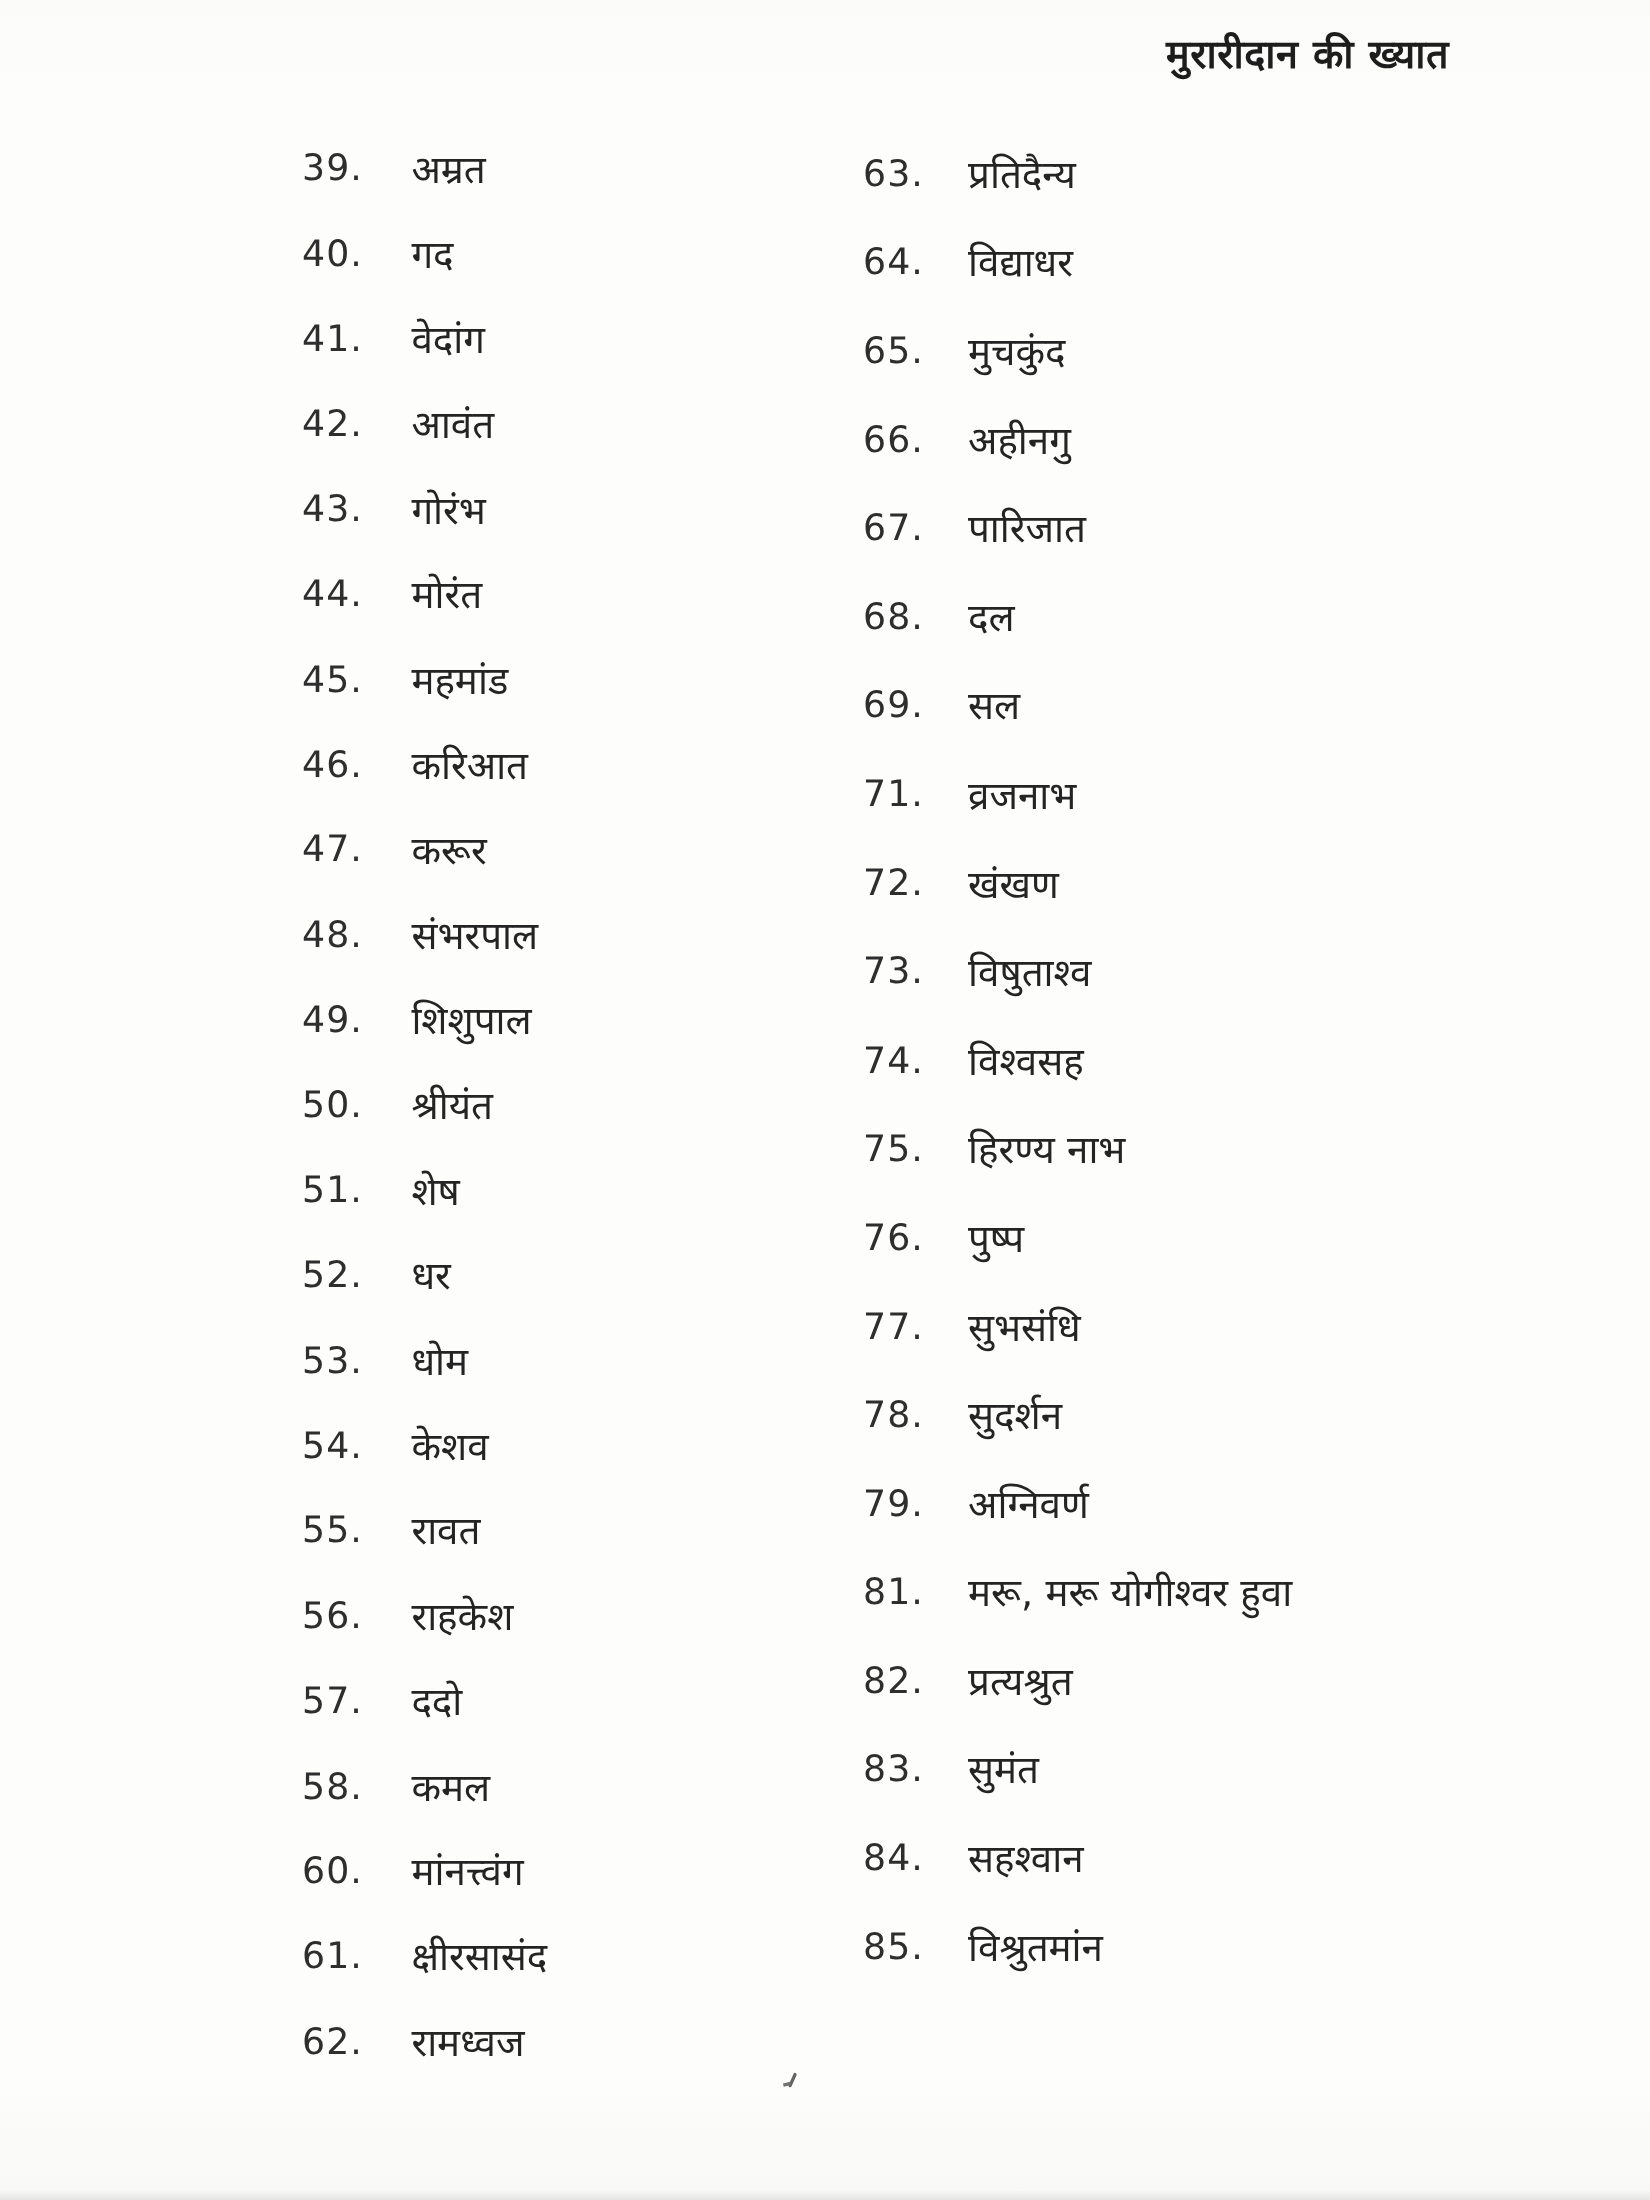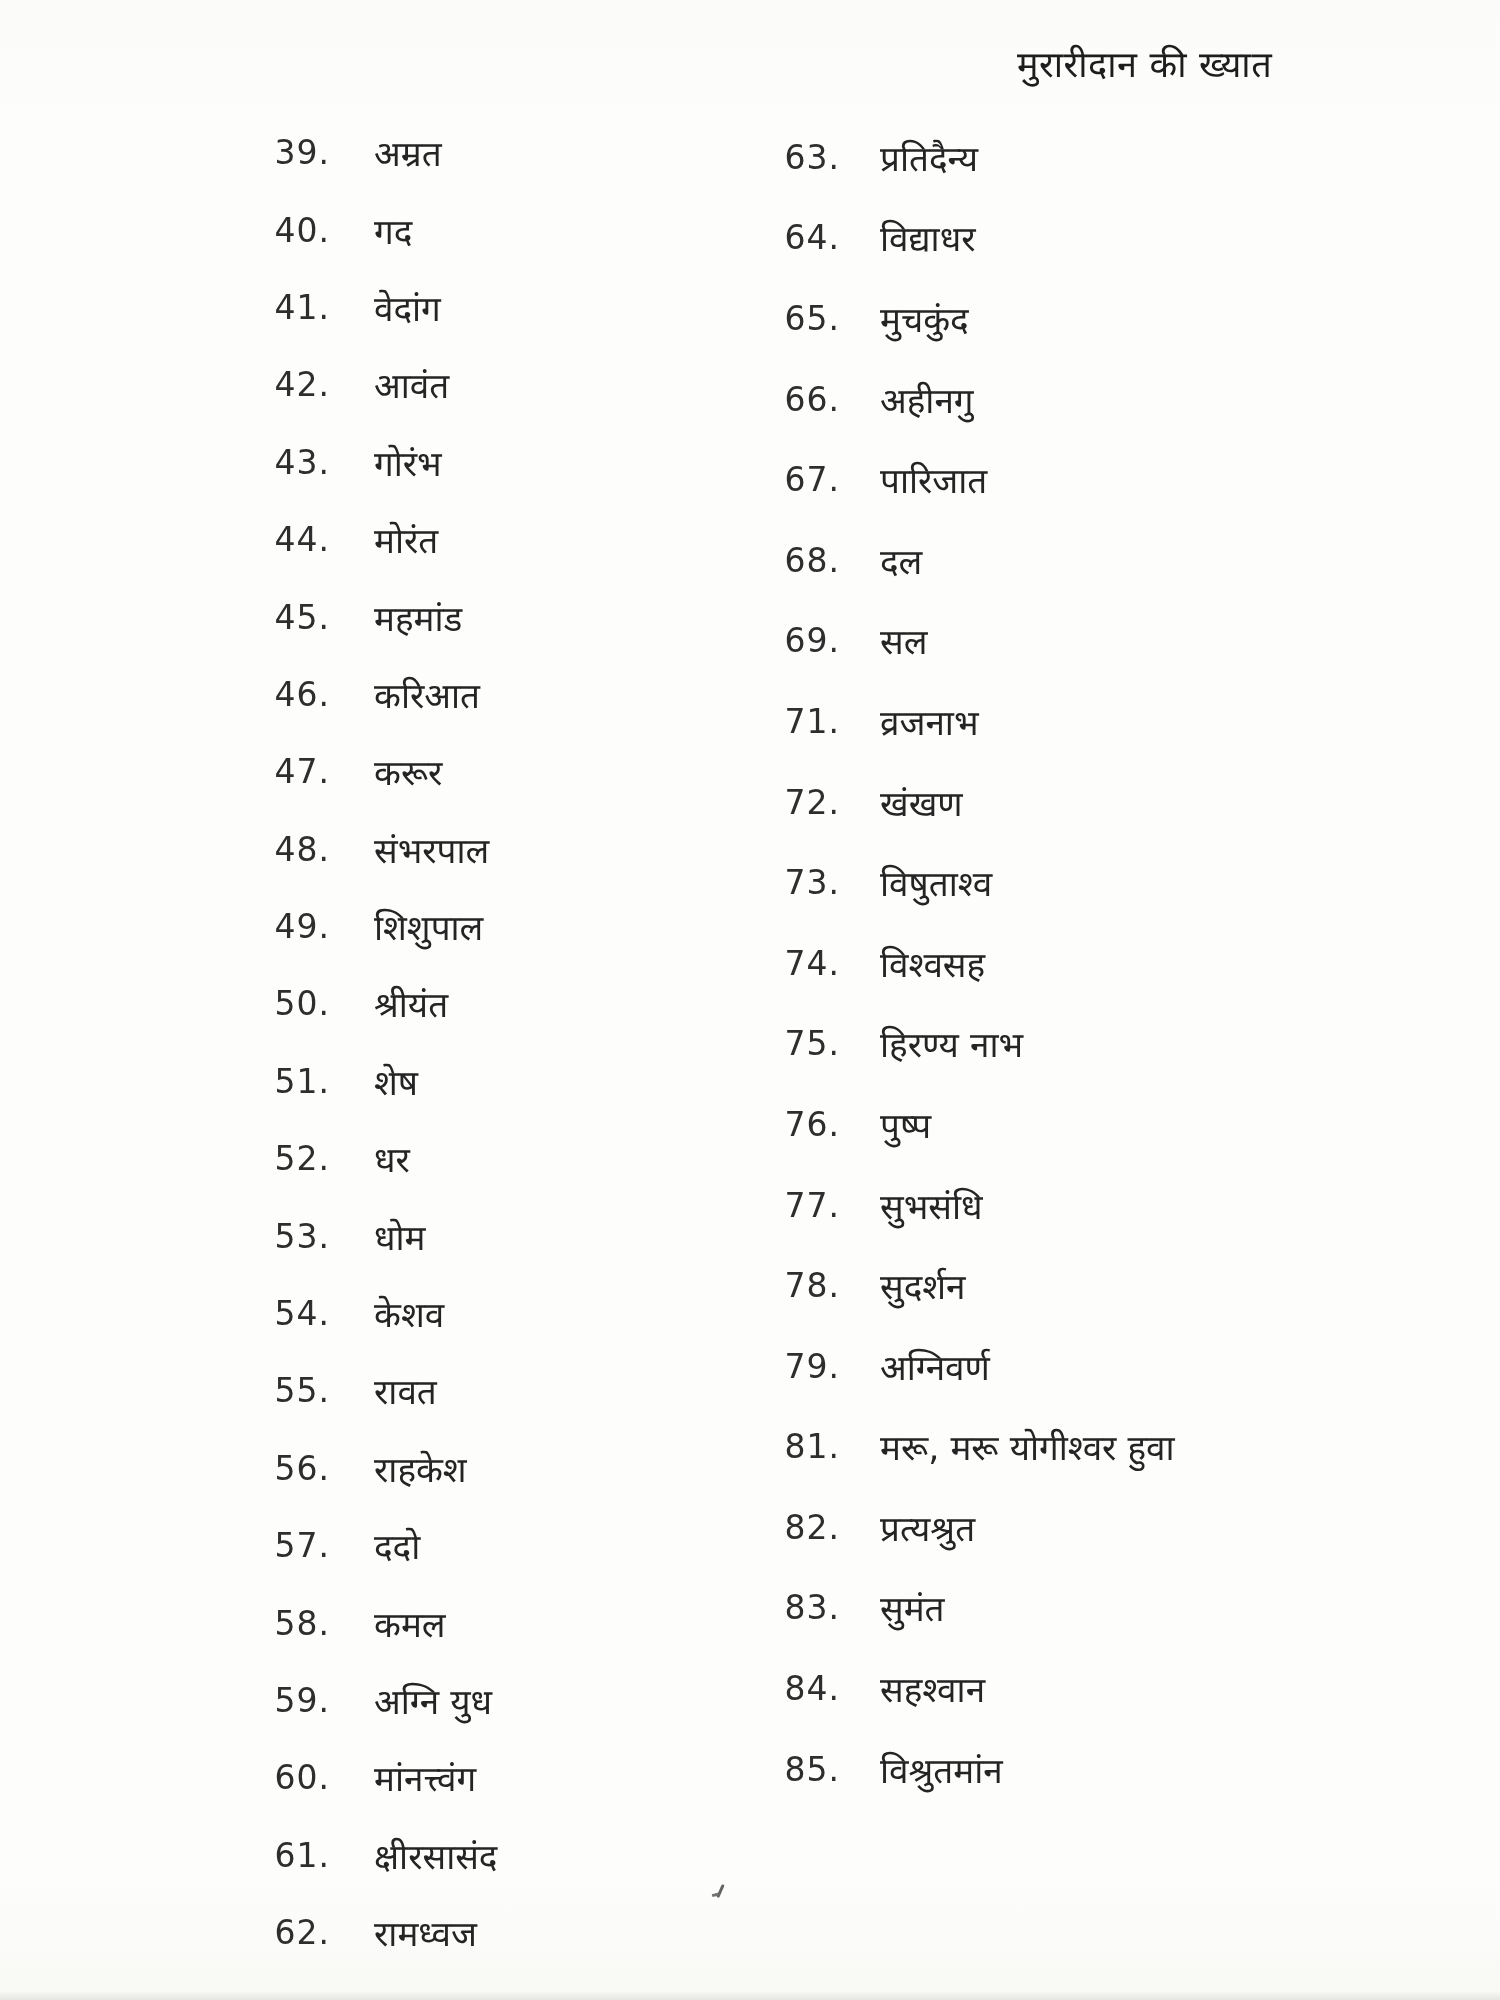--- a/index.html
+++ b/index.html
@@ -5,23 +5,23 @@
   html,body{margin:0;padding:0;background:#e8e8e6;}
   .page{
     position:relative;
     width:1500px;height:2000px;
     background:linear-gradient(180deg,#fbfbf9 0%,#fdfdfc 6%,#fdfdfc 94%,#f8f8f5 100%);
     font-family:"DejaVu Sans","Liberation Sans",sans-serif;
     color:#262626;
     overflow:hidden;
   }
   .header{
-    position:absolute;top:24px;left:1017px;
-    font-size:36px;font-weight:normal;letter-spacing:0.5px;
-    white-space:nowrap;color:#1d1d1d;margin-top:15px;
+    position:absolute;top:24px;left:1060px;
+    font-size:36px;font-weight:bold;letter-spacing:0.5px;
+    white-space:nowrap;color:#1d1d1d;
   }
   .col{position:absolute;display:flex;flex-direction:column;}
   .col-left{left:268px;top:114px;}
   .col-right{left:778px;top:117px;}
   .col-left .row{height:77.4px;}
   .col-right .row{height:80.6px;}
   .row{display:flex;align-items:center;}
   .num{
     width:62px;text-align:right;flex:0 0 62px;
     font-size:33px;color:#2e2e2e;letter-spacing:1px;
@@ -126,24 +126,20 @@
       </div>
       <div class="row">
         <span class="num">57.</span>
         <span class="name">ददो</span>
       </div>
       <div class="row">
         <span class="num">58.</span>
         <span class="name">कमल</span>
       </div>
       <div class="row">
-        <span class="num">59.</span>
-        <span class="name">अग्नि युध</span>
-      </div>
-      <div class="row">
         <span class="num">60.</span>
         <span class="name">मांनत्त्वंग</span>
       </div>
       <div class="row">
         <span class="num">61.</span>
         <span class="name">क्षीरसासंद</span>
       </div>
       <div class="row">
         <span class="num">62.</span>
         <span class="name">रामध्वज</span>

